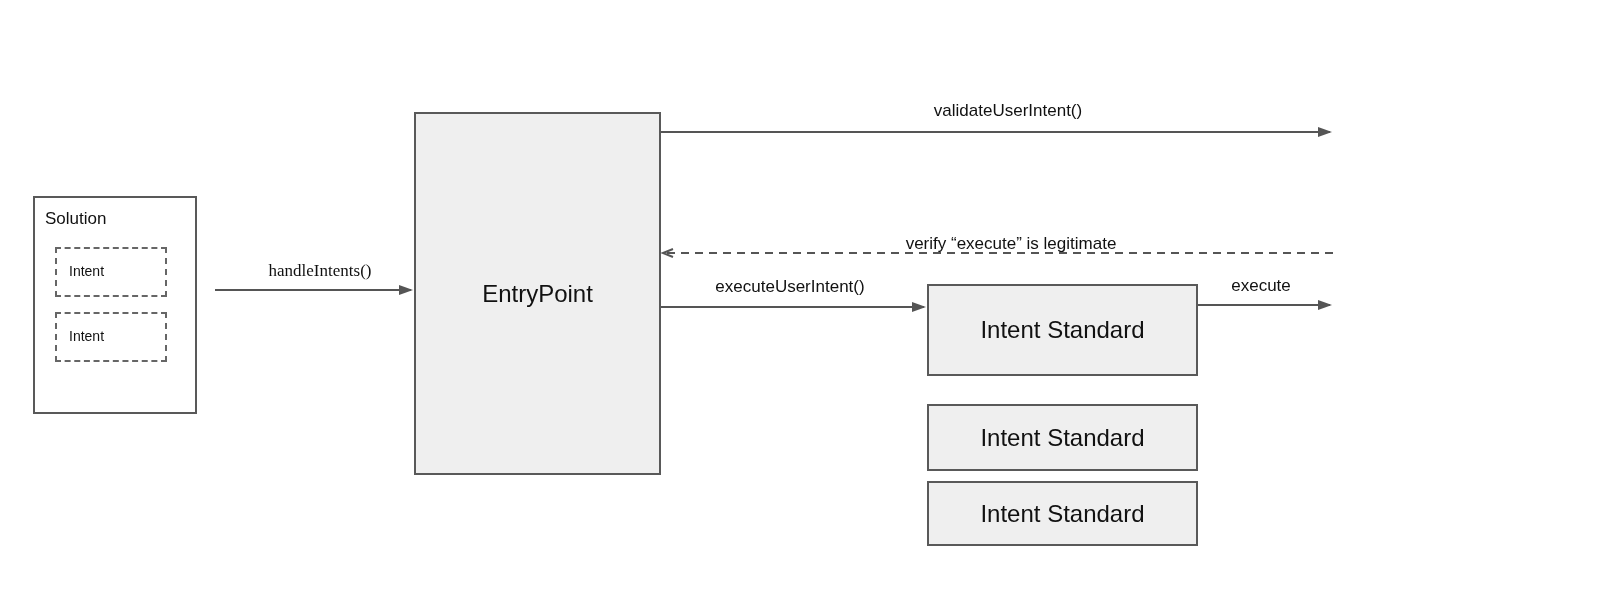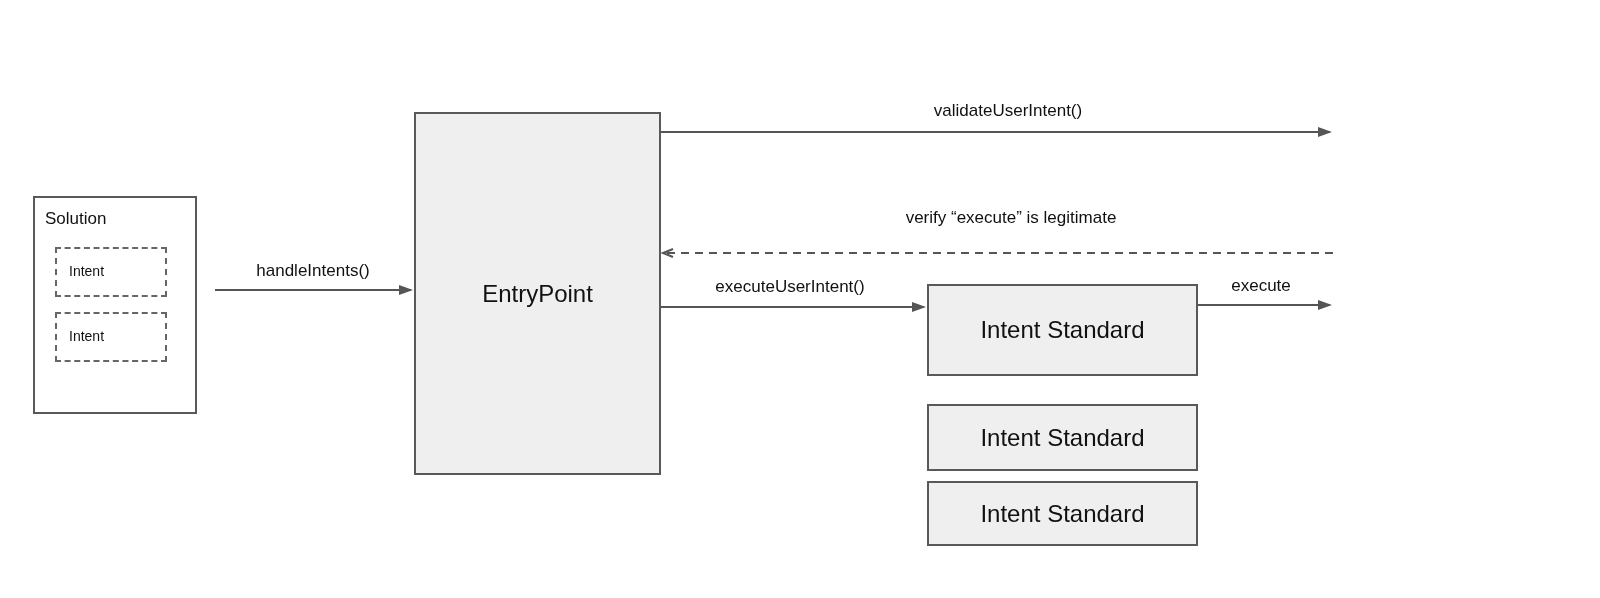--- a/index.html
+++ b/index.html
@@ -27,23 +27,23 @@
               padding-left:12px;font-size:14px;}
   .intent-box.i1{top:49px;}
   .intent-box.i2{top:114px;}
   .entrypoint{left:414px;top:112px;width:247px;height:363px;}
   .abstract{left:1333px;top:112px;width:220px;height:227px;}
   .abstract span{display:inline-block;width:130px;}
   .standard1{left:927px;top:284px;width:271px;height:92px;}
   .standard2{left:927px;top:404px;width:271px;height:67px;}
   .standard3{left:927px;top:481px;width:271px;height:65px;}
   .edge-label{position:absolute;font-size:17px;white-space:nowrap;transform:translateX(-50%);}
-  .lbl-handle{left:313px;top:261px;}
+  .lbl-handle{left:320px;top:261px;font-family:Liberation Serif, serif;}
   .lbl-validate{left:1008px;top:101px;}
-  .lbl-verify{left:1011px;top:208px;}
+  .lbl-verify{left:1011px;top:234px;}
   .lbl-execuser{left:790px;top:277px;}
   .lbl-execute{left:1261px;top:276px;}
   .note{position:absolute;left:1212px;top:424px;width:120px;font-size:17px;line-height:1.65;transform:none;white-space:normal;}
 </style>
 </head>
 <body>
 
 <div class="canvas">
 
   <svg class="connectors" viewBox="0 0 1600 598" xmlns="http://www.w3.org/2000/svg">

